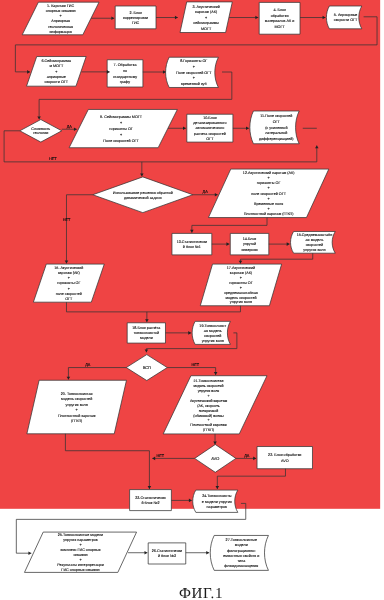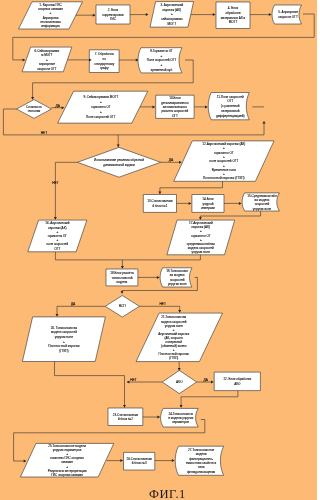--- a/index.html
+++ b/index.html
@@ -1,17 +1,17 @@
 <!DOCTYPE html>
 <html><head>
 <meta charset="utf-8">
 <style>
   html,body{margin:0;padding:0;background:#ffffff;}
   body{width:317px;height:500px;overflow:hidden;font-family:"Liberation Sans",sans-serif;}
-  #fig{position:relative;width:317px;height:500px;background:#fdba74;}
+  #fig{position:relative;width:317px;height:424px;background:#ef4444;}
   svg{display:block;position:absolute;left:0;top:0;}
   .shp{fill:#ffffff;stroke:#333333;stroke-width:0.62;stroke-linejoin:round;}
   .ln{stroke:#333333;stroke-width:0.62;fill:none;}
   .ah{fill:#222222;stroke:none;}
   .tx{font-family:"Liberation Sans",sans-serif;fill:#0d0d0d;text-anchor:middle;stroke:#0d0d0d;stroke-width:0.09;paint-order:stroke;}
   .lbl{font-family:"Liberation Sans",sans-serif;font-size:3.2px;fill:#0d0d0d;text-anchor:middle;stroke:#0d0d0d;stroke-width:0.12;paint-order:stroke;}
 </style>
 </head>
 <body>
 

